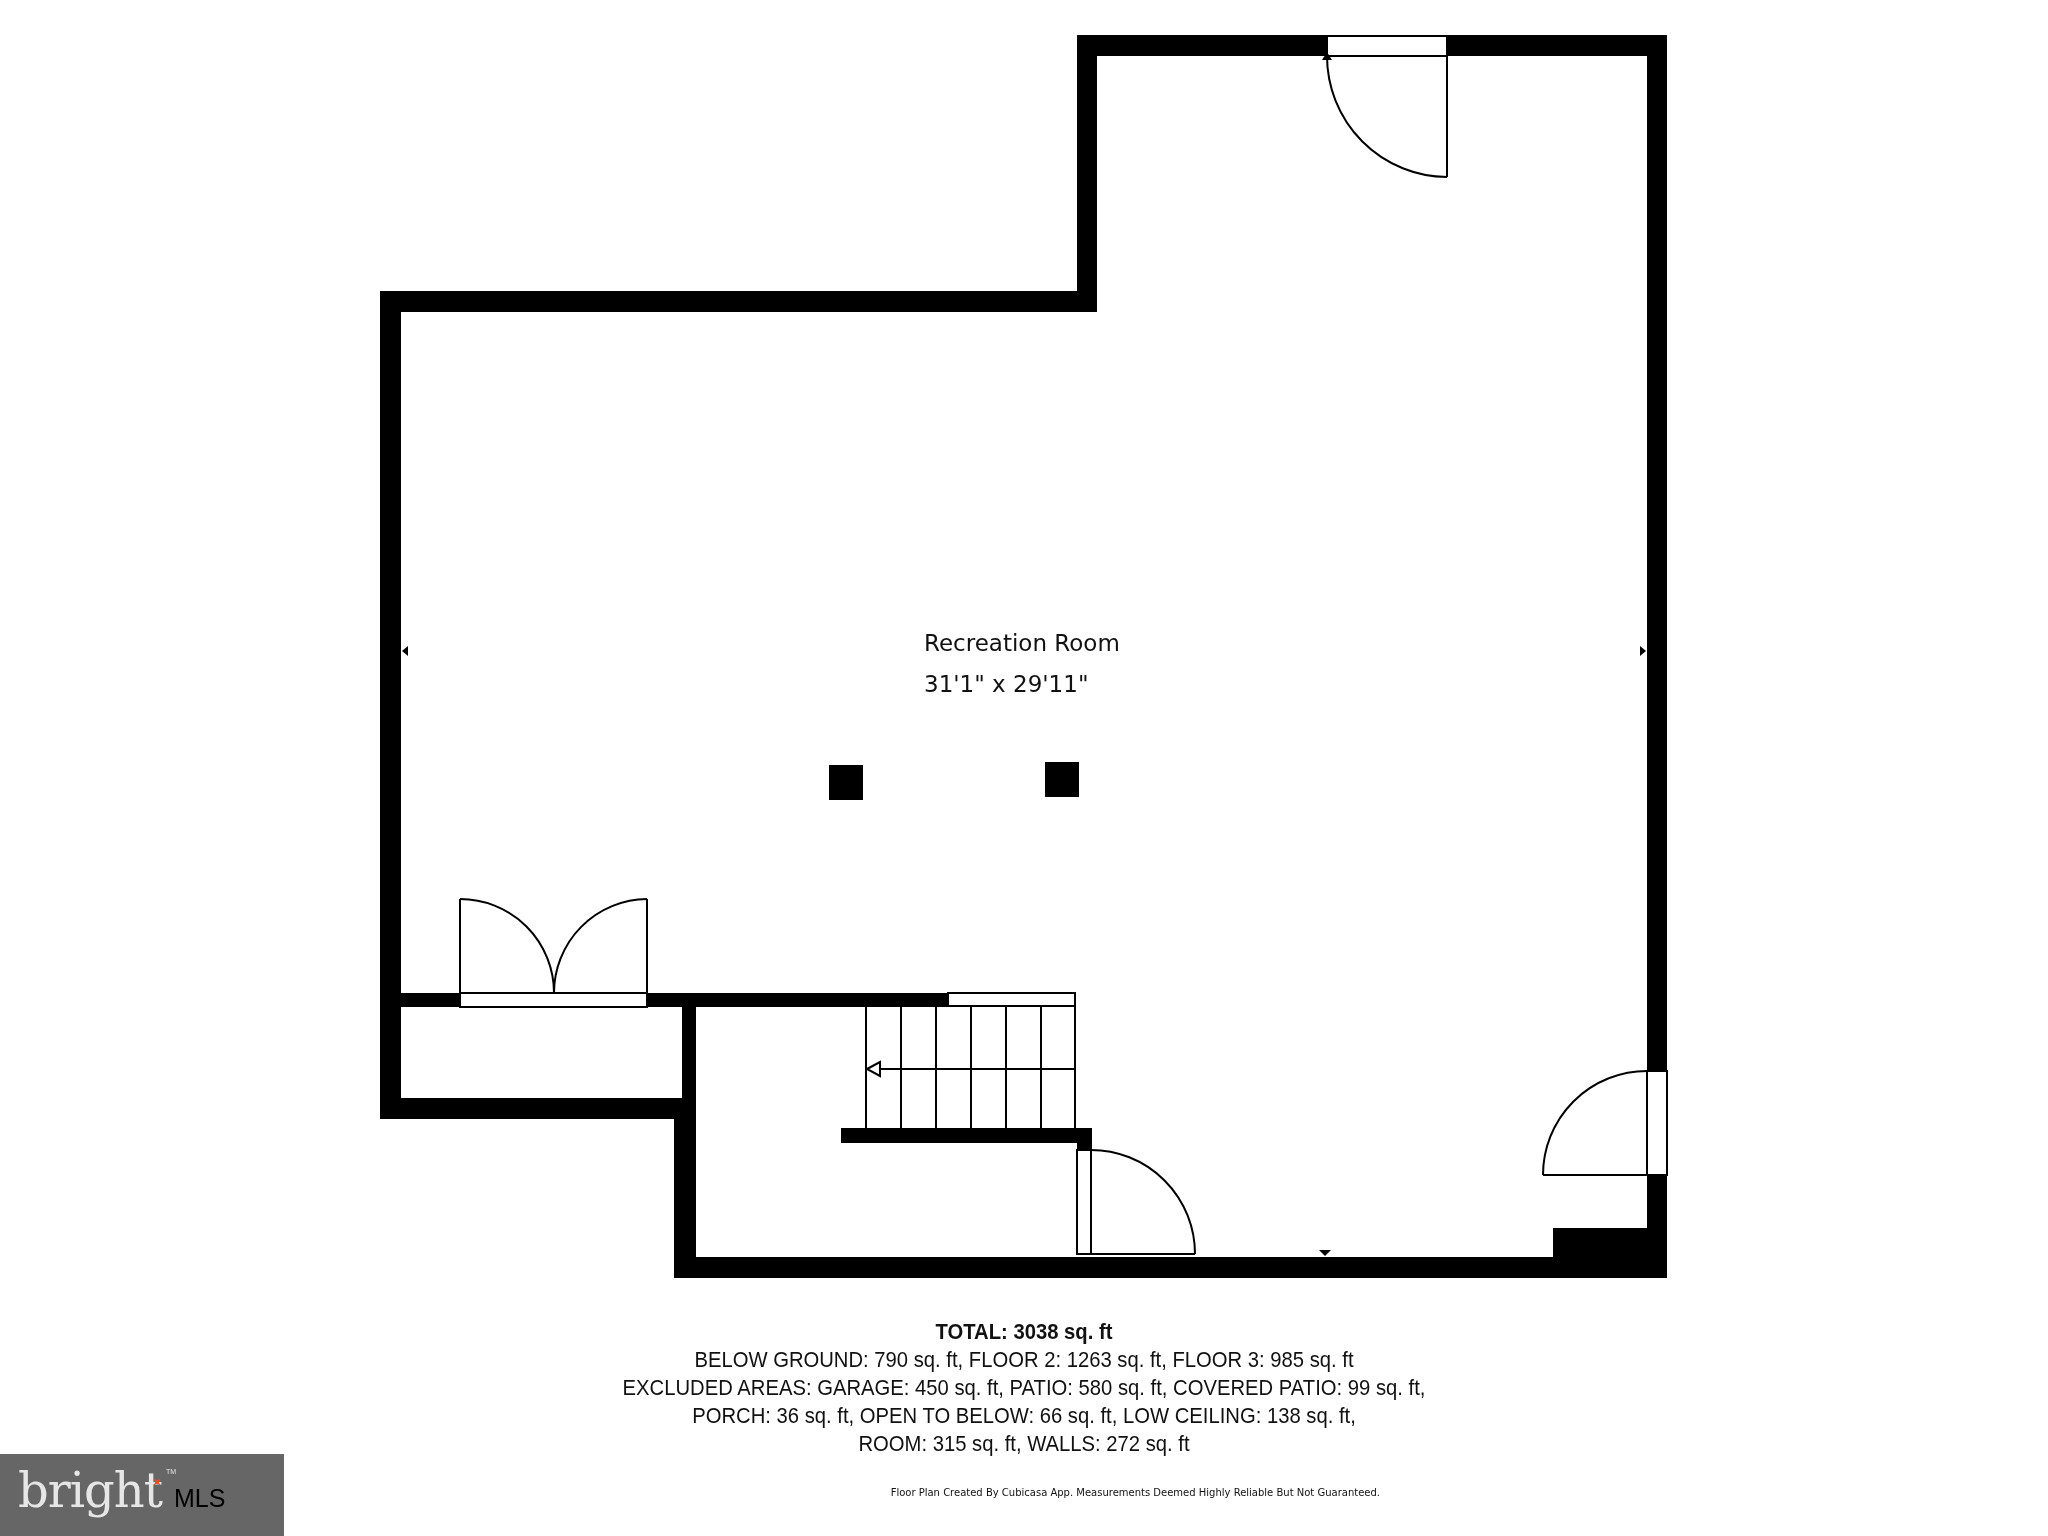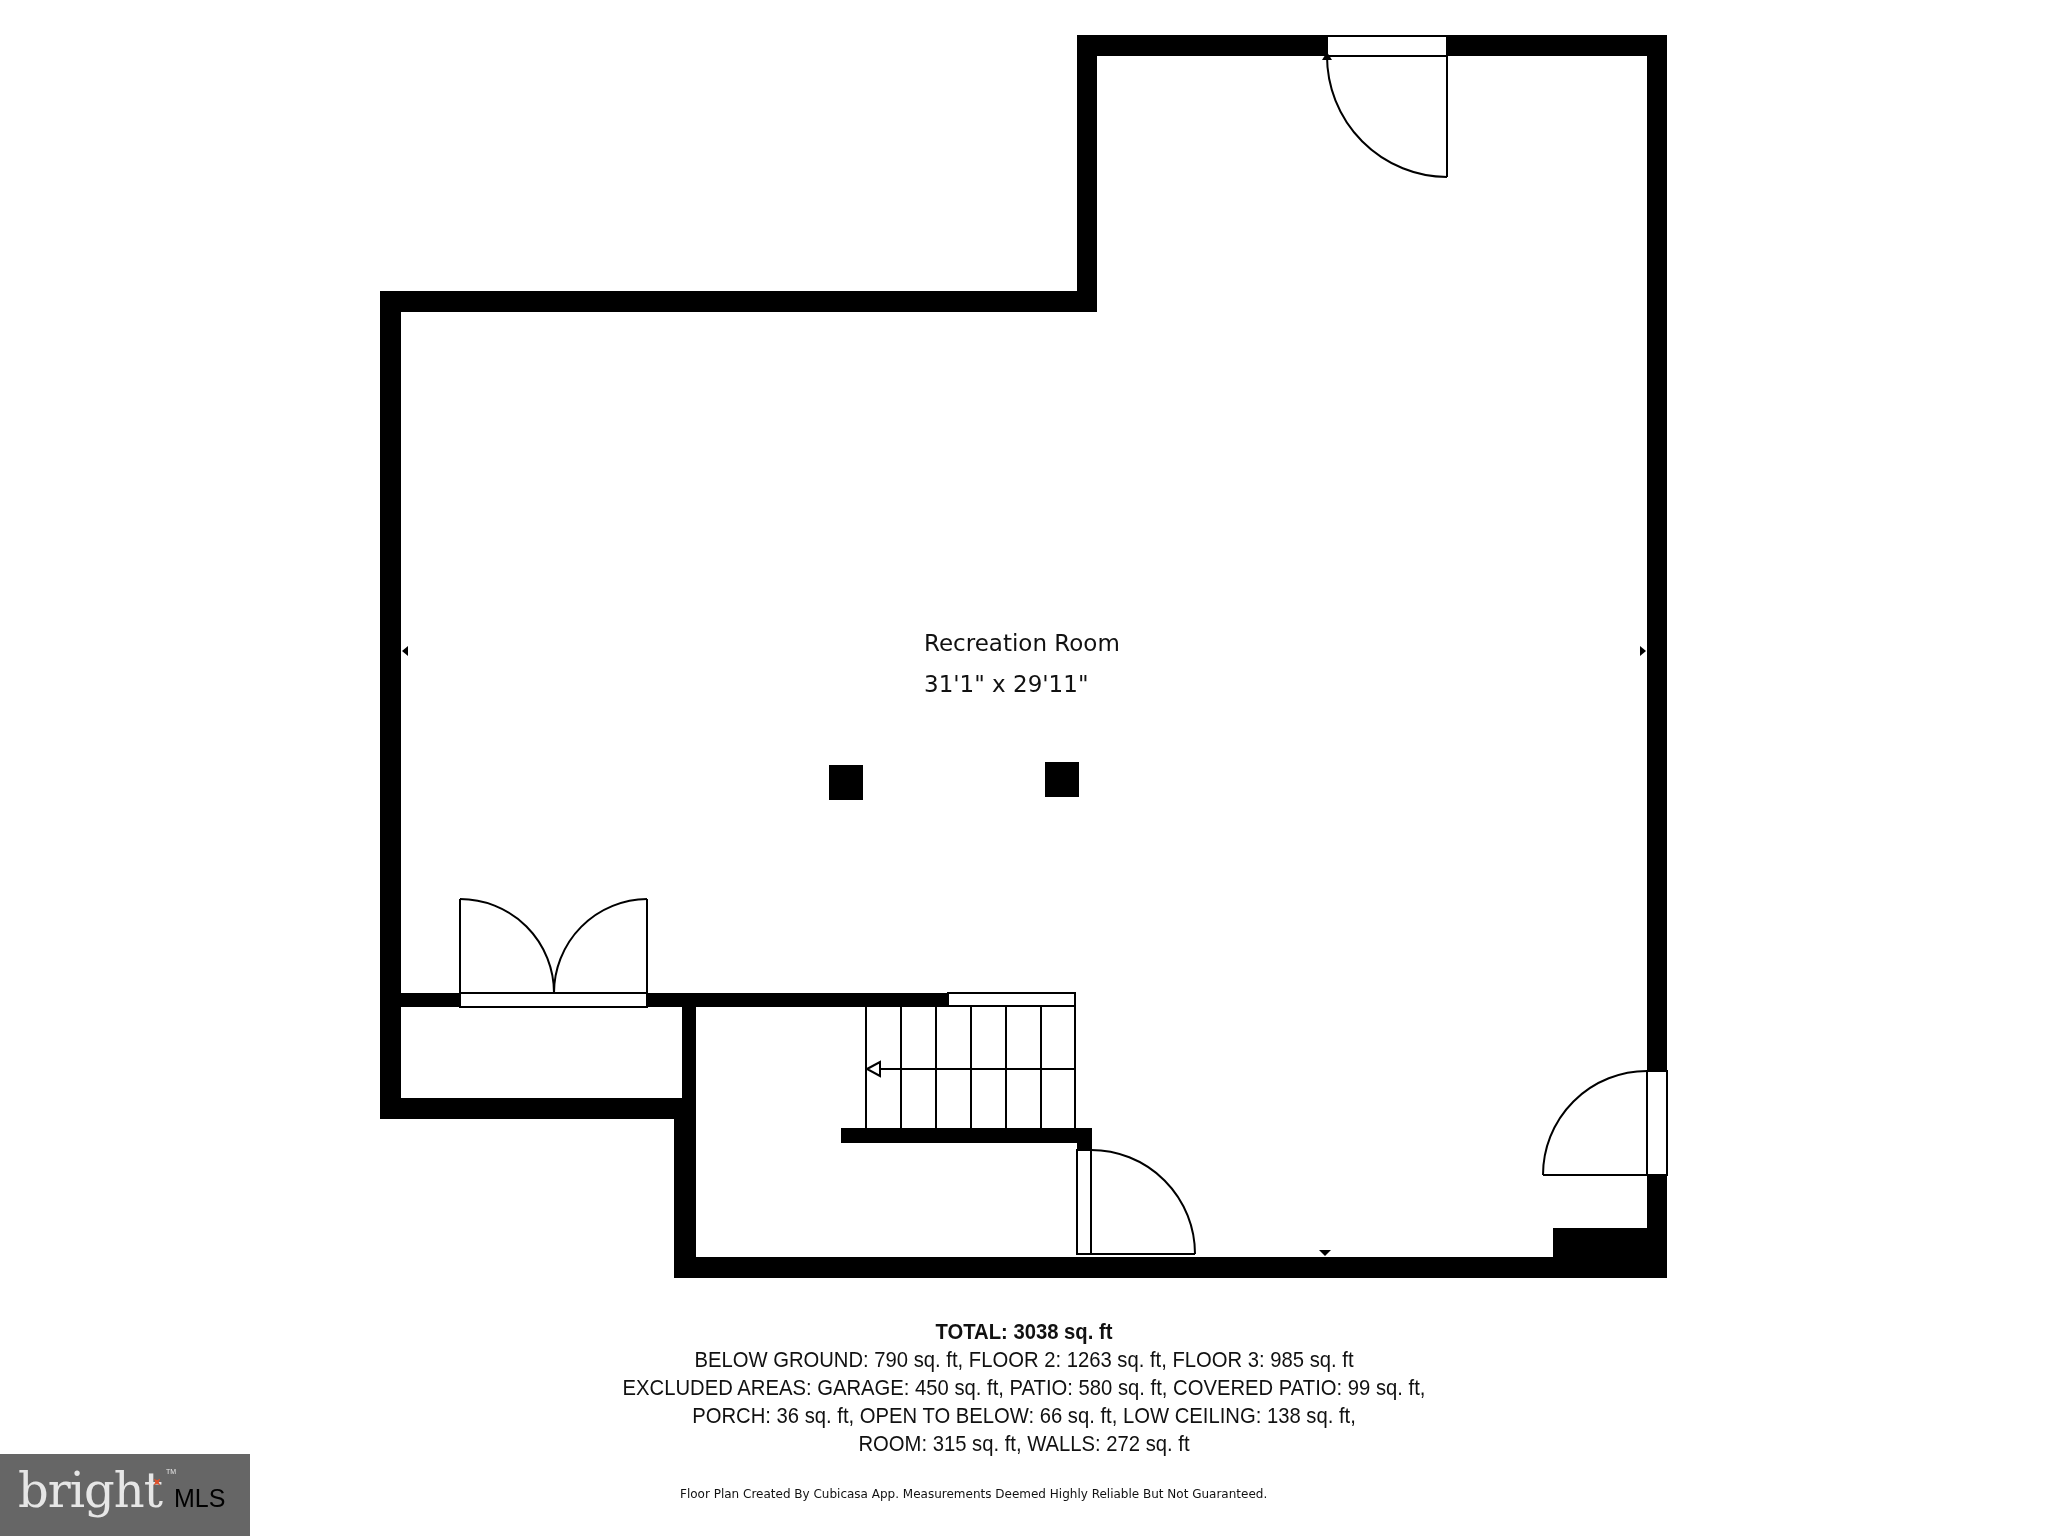--- a/index.html
+++ b/index.html
@@ -6,22 +6,22 @@
   body { width: 2048px; height: 1536px; position: relative; overflow: hidden; font-family: "DejaVu Sans", sans-serif; }
   #plan { position: absolute; left: 0; top: 0; }
   .wall { fill: #000000; }
   .line { fill: none; stroke: #000000; stroke-width: 2; }
   .opening { fill: #ffffff; stroke: #000000; stroke-width: 2; }
   .room-label { position: absolute; left: 924px; width: 360px; color: #111; font-family: "DejaVu Sans", sans-serif; font-size: 23px; }
   #room-name { top: 630px; }
   #room-dims { top: 671px; }
   .summary { position: absolute; left: 524px; width: 1000px; text-align: center; color: #111; font-family: "Liberation Sans Narrow", "Liberation Sans", sans-serif; font-size: 22px; line-height: 28px; top: 1318px; transform: scaleX(0.92); transform-origin: center top; }
   .summary .total { font-weight: bold; font-size: 22px; }
-  .disclaimer { position: absolute; left: 680px; width: 700px; text-align: left; top: 1487px; font-size: 12px; color: #111; font-family: "DejaVu Sans", sans-serif; }
-  .logo { position: absolute; left: 0; top: 1454px; width: 250px; height: 82px; background: #666666; }
+  .disclaimer { position: absolute; left: 680px; width: 700px; text-align: right; top: 1487px; font-size: 10px; color: #111; font-family: "DejaVu Sans", sans-serif; }
+  .logo { position: absolute; left: 0; top: 1454px; width: 284px; height: 82px; background: #666666; }
   .logo .word { position: absolute; left: 18px; top: 8px; font-family: "DejaVu Serif", serif; font-size: 48px; color: #e6e6e6; letter-spacing: -1px; }
   .logo .mls { position: absolute; left: 174px; top: 30px; font-family: "Liberation Sans", sans-serif; font-size: 25px; color: #000000; }
   .logo .tm { position: absolute; left: 166px; top: 14px; font-size: 7px; color: #e6e6e6; font-family: "Liberation Sans", sans-serif; }
   .logo .star { position: absolute; left: 150px; top: 21px; width: 14px; height: 14px; background: #e0512a; transform: rotate(45deg) scale(0.7); clip-path: polygon(50% 0, 62% 38%, 100% 50%, 62% 62%, 50% 100%, 38% 62%, 0 50%, 38% 38%); }
 </style>
 </head>
 <body>
 
 <svg id="plan" width="2048" height="1536" viewBox="0 0 2048 1536" xmlns="http://www.w3.org/2000/svg">
 

